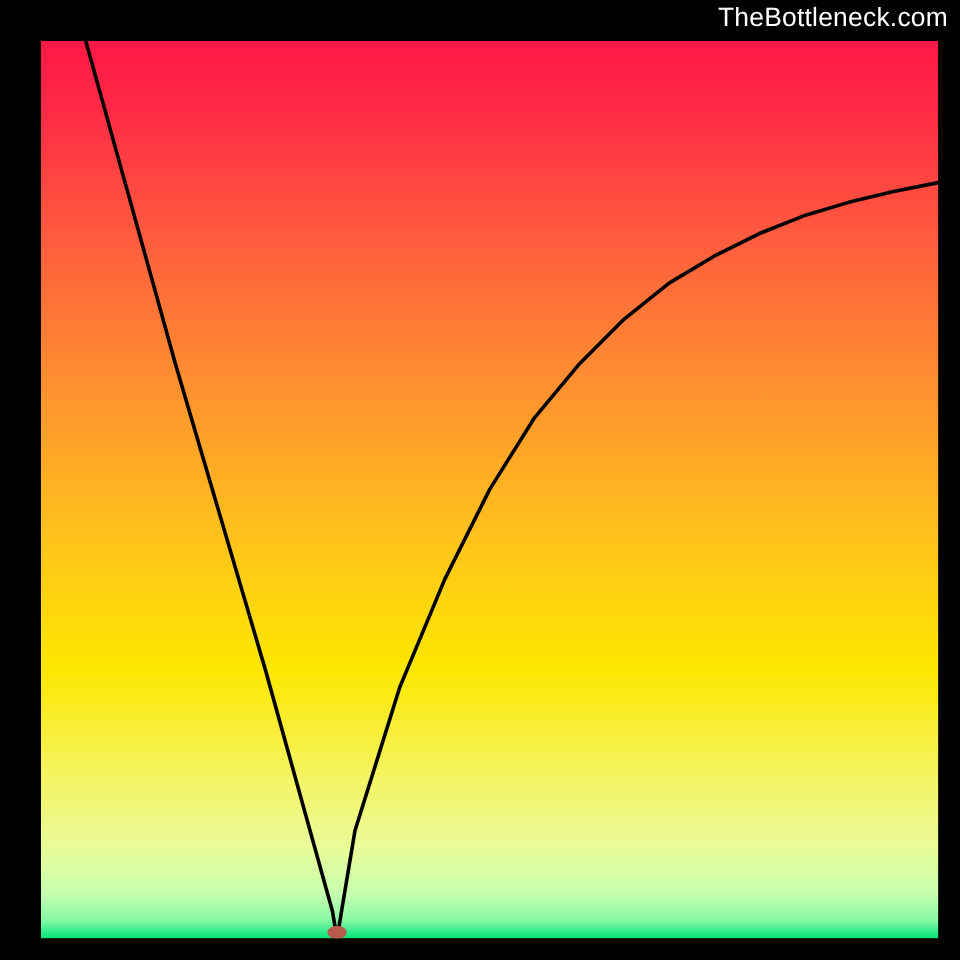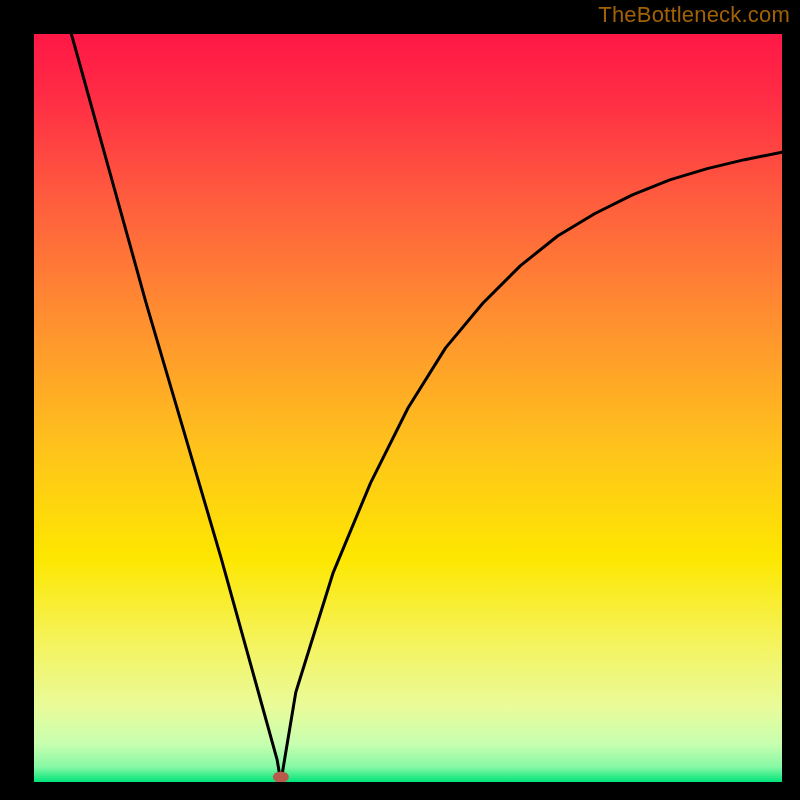--- a/index.html
+++ b/index.html
@@ -14,21 +14,21 @@
   .container {
     position: relative;
     width: 800px;
     height: 800px;
     background: #000;
   }
   .watermark {
     position: absolute;
     top: 2px;
     right: 10px;
-    color: #a16207;
+    color: #ffffff;
     font-size: 22px;
     font-weight: 500;
     letter-spacing: 0.2px;
     z-index: 5;
   }
   .plot-area {
     position: absolute;
     left: 34px;
     top: 34px;
     width: 748px;

